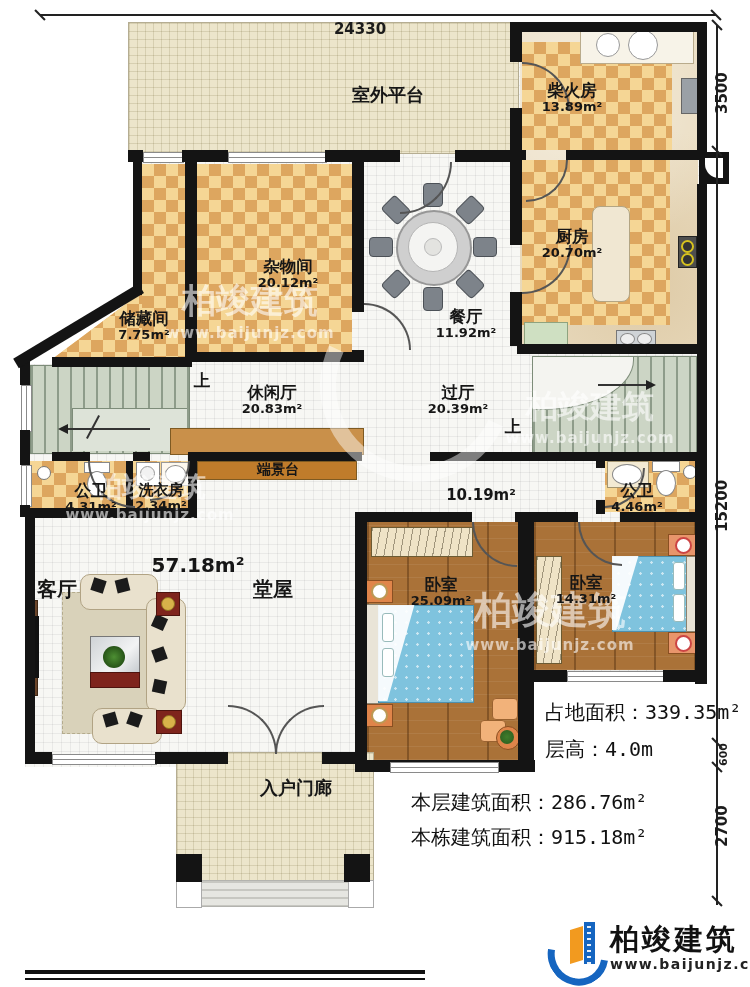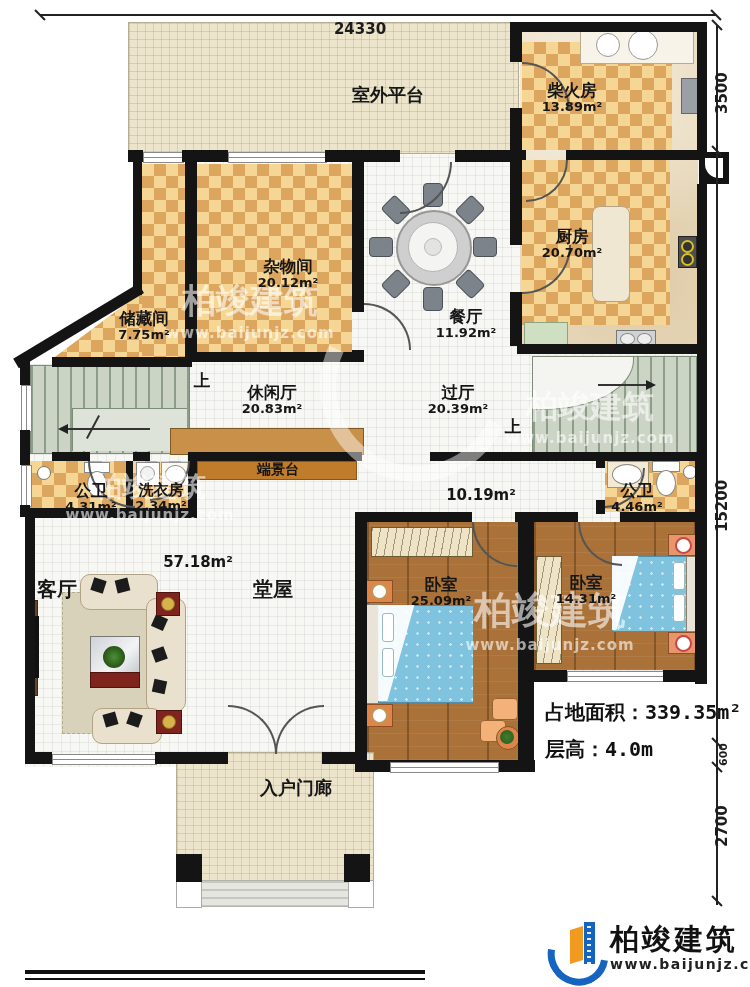--- a/index.html
+++ b/index.html
@@ -38,21 +38,21 @@
   .arc{position:absolute;border:0 solid #555;}
   .rl{position:absolute;transform:translateX(-50%);text-align:center;color:#161616;
       font-weight:bold;line-height:1.12;white-space:nowrap;}
   .rn{font-size:16.5px;}
   .ra{font-size:13px;}
   .dim{position:absolute;color:#1c1c1c;font-weight:bold;font-size:15px;text-align:center;}
   .tick{position:absolute;width:14px;height:2px;background:#222;transform:rotate(45deg);}
   .wm{position:absolute;color:rgba(255,255,255,.6);font-weight:bold;text-align:center;
       white-space:nowrap;pointer-events:none;}
   .wm .u{font-size:15px;letter-spacing:1px;}
-  .stat{position:absolute;color:#111;font-weight:700;font-size:20px;white-space:nowrap;
+  .stat{position:absolute;color:#111;font-weight:400;font-size:20px;white-space:nowrap;
         font-family:"DejaVu Sans Mono","Liberation Mono",monospace;}
 </style>
 </head>
 <body>
 
 <div id="plan">
 
   <div class="abs tile" style="left:25px;top:22px;width:682px;height:745px;"></div>
 
   <div class="abs" style="left:25px;top:22px;width:110px;height:340px;background:#fff;"></div>
@@ -320,21 +320,21 @@
   </div>
   <div class="rl" style="left:161px;top:482px;">
     <div class="rn" style="font-size:15px;">洗衣房</div>
     <div class="ra">2.34m²</div>
   </div>
   <div class="rl" style="left:637px;top:482px;">
     <div class="rn">公卫</div>
     <div class="ra">4.46m²</div>
   </div>
   <div class="rl" style="left:198px;top:554px;">
-    <div style="font-size:15px;">57.18m²</div>
+    <div style="font-size:20px;">57.18m²</div>
   </div>
   <div class="rl" style="left:57px;top:578px;">
     <div class="rn" style="font-size:20px;">客厅</div>
   </div>
   <div class="rl" style="left:481px;top:487px;">
     <div style="font-size:15px;">10.19m²</div>
   </div>
   <div class="rl" style="left:273px;top:578px;">
     <div class="rn" style="font-size:20px;">堂屋</div>
   </div>
@@ -361,20 +361,22 @@
   <div class="tick" style="left:710px;top:742px;"></div>
   <div class="tick" style="left:710px;top:766px;"></div>
   <div class="tick" style="left:710px;top:900px;"></div>
   <div class="dim" style="left:702px;top:85px;width:40px;transform:rotate(-90deg);">3500</div>
   <div class="dim" style="left:697px;top:498px;width:50px;transform:rotate(-90deg);">15200</div>
   <div class="dim" style="left:708px;top:748px;width:30px;font-size:11px;transform:rotate(-90deg);">600</div>
   <div class="dim" style="left:702px;top:818px;width:40px;transform:rotate(-90deg);">2700</div>
 
   <div class="stat" style="left:545px;top:699px;">占地面积：339.35m²</div>
   <div class="stat" style="left:545px;top:736px;">层高：4.0m</div>
+  <div class="stat" style="left:411px;top:789px;">本层建筑面积：286.76m²</div>
+  <div class="stat" style="left:411px;top:824px;">本栋建筑面积：915.18m²</div>
 
   <div class="abs" style="left:25px;top:970px;width:400px;height:4px;background:#111;"></div>
   <div class="abs" style="left:25px;top:978px;width:400px;height:2px;background:#111;"></div>
 
   <div class="abs" style="left:548px;top:916px;width:56px;height:62px;">
     <div class="abs" style="left:0;top:8px;width:46px;height:48px;border:7px solid transparent;border-left-color:#1565c0;border-bottom-color:#1565c0;border-radius:50%;transform:rotate(-35deg);"></div>
     <div class="abs" style="left:22px;top:12px;width:13px;height:34px;background:#f29a1f;transform:skewY(-18deg);"></div>
     <div class="abs" style="left:36px;top:6px;width:11px;height:42px;background:#1565c0;background-image:repeating-linear-gradient(180deg,rgba(255,255,255,.9) 0 2px,transparent 2px 6px);background-size:4px 100%;background-repeat:repeat-y;background-position:3px 4px;"></div>
   </div>
   <div class="abs" style="left:610px;top:920px;font-size:29px;font-weight:900;color:#111;letter-spacing:3px;">柏竣建筑</div>

